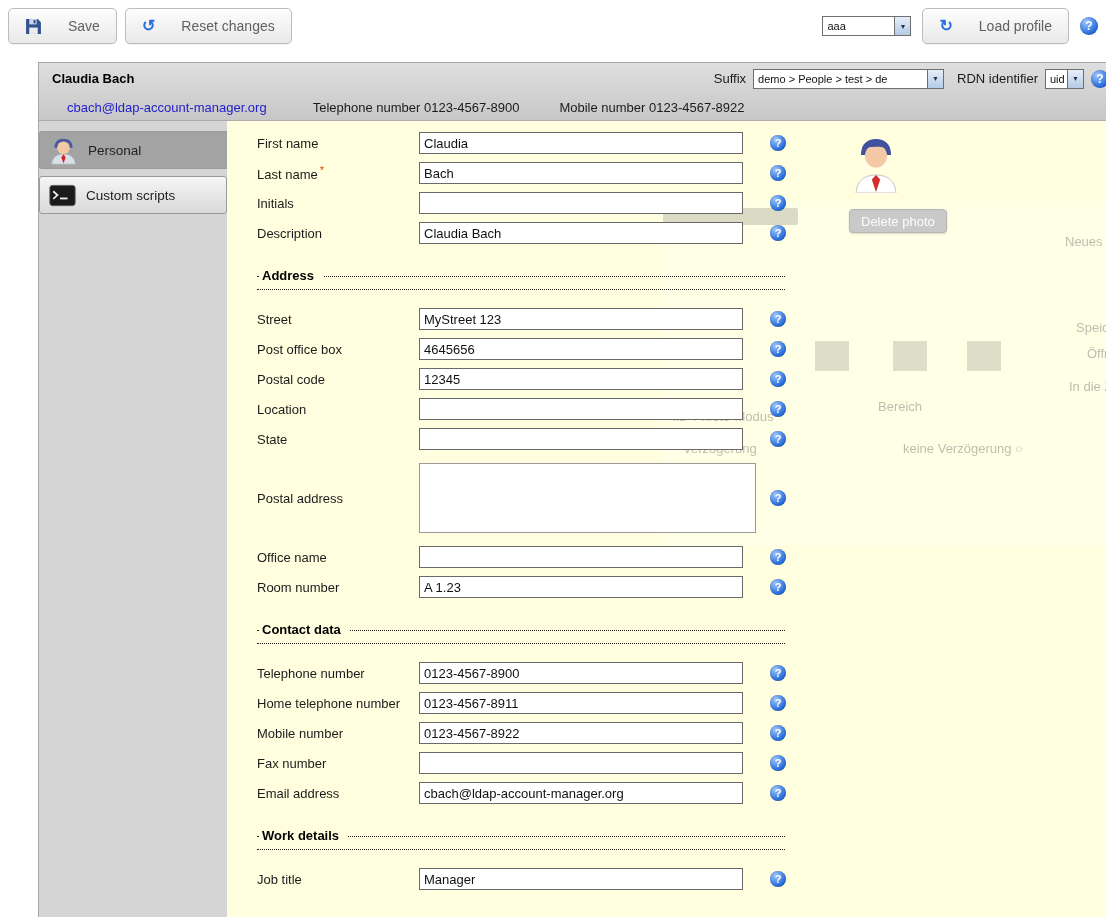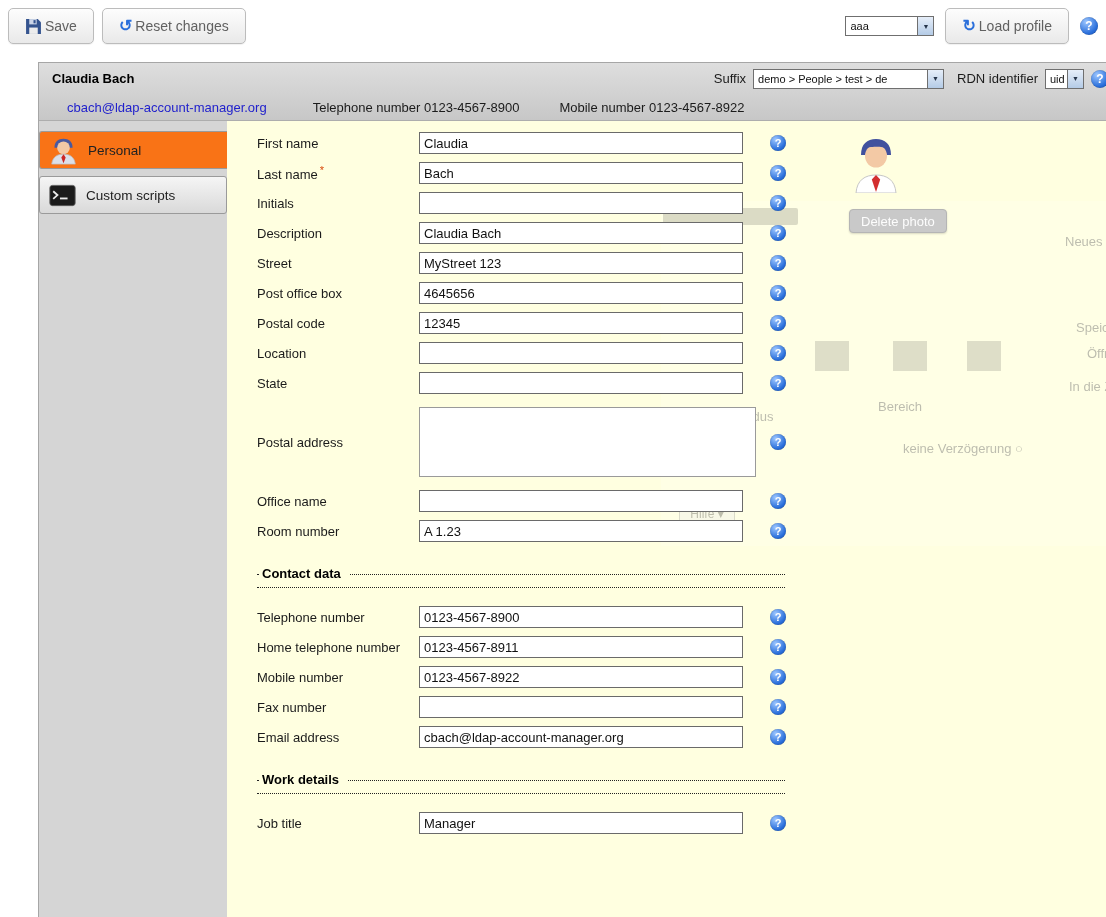--- a/index.html
+++ b/index.html
@@ -2,21 +2,21 @@
 <html><head>
 <meta charset="utf-8">
 <style>
   * { margin:0; padding:0; box-sizing:border-box; }
   html,body { width:1106px; height:917px; overflow:hidden; background:#fff;
     font-family:"Liberation Sans", sans-serif; font-size:13px; color:#1b1b1b; }
 
   
   .toolbar { position:absolute; left:8px; top:6px; right:8px; height:40px;
     display:flex; align-items:center; }
-  .btn { display:inline-flex; align-items:center; gap:3px; height:36px; padding:0 16px;
+  .btn { display:inline-flex; align-items:center; gap:26px; height:36px; padding:0 16px;
     border:1px solid #bcbcbc; border-radius:5px; color:#616161; font-size:14px;
     background:linear-gradient(#fdfdfd,#e9e9e9); cursor:pointer; white-space:nowrap;
     box-shadow:0 1px 1px rgba(0,0,0,0.06); }
   .btn-save { margin-right:8px; }
   .btn-reset { margin-right:23px; }
   .arrow-glyph { font-size:16px; line-height:1; color:#2a6fdb; font-weight:bold; }
   .toolbar-right { margin-left:auto; display:flex; align-items:center; gap:11px; }
 
   
   .xselect { display:flex; align-items:center; height:20px; background:#fff;
@@ -49,21 +49,21 @@
   .fh-mobile { margin-left:40px; }
 
   .frame-body { position:absolute; left:0; right:0; top:58px; bottom:0; }
 
   
   .sidebar { position:absolute; left:0; top:0; bottom:0; width:188px;
     background:#d5d5d5; padding-top:10px; }
   .tab { width:188px; height:38px; margin-bottom:7px; display:flex; align-items:center;
     gap:10px; padding-left:9px; border:1px solid #9a9a9a; border-radius:3px;
     background:linear-gradient(#f5f5f5,#d9d9d9); cursor:pointer; }
-  .tab.active { background:#f97316; border-right:none; border-radius:3px 0 0 3px;align-items:center; }
+  .tab.active { background:#a3a3a3; border-right:none; border-radius:3px 0 0 3px;align-items:center; }
   .tab-label { font-size:13.5px; color:#222; }
   .tab-icon { display:inline-flex; }
 
   
   .content { position:absolute; left:188px; top:0; right:0; bottom:0;
     background:#ffffe0; overflow:hidden; padding:7px 0 0 30px; }
 
   .frow { display:flex; align-items:center; height:30px; position:relative; z-index:2; }
   .frow.tall { height:88px; }
   .flabel { width:162px; color:#1b1b1b; }
@@ -232,20 +232,23 @@
         <span class="flabel"><span>Initials</span></span>
         <input class="ftext" type="text" value="" style="">
         <span class="help">?</span>
       </div>
       <div class="frow">
         <span class="flabel"><span>Description</span></span>
         <input class="ftext" type="text" value="Claudia Bach" style="">
         <span class="help">?</span>
       </div>
 
+      <div class="fsection">
+        <span class="sec-title">Address</span>
+      </div>
       <div class="frow">
         <span class="flabel"><span>Street</span></span>
         <input class="ftext" type="text" value="MyStreet 123" style="">
         <span class="help">?</span>
       </div>
       <div class="frow">
         <span class="flabel"><span>Post office box</span></span>
         <input class="ftext" type="text" value="4645656" style="">
         <span class="help">?</span>
       </div>

